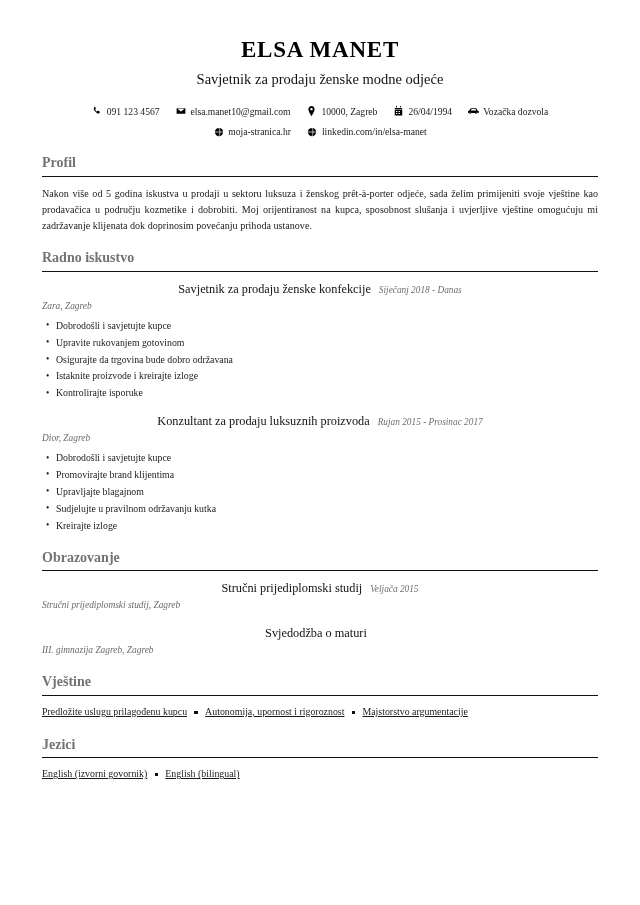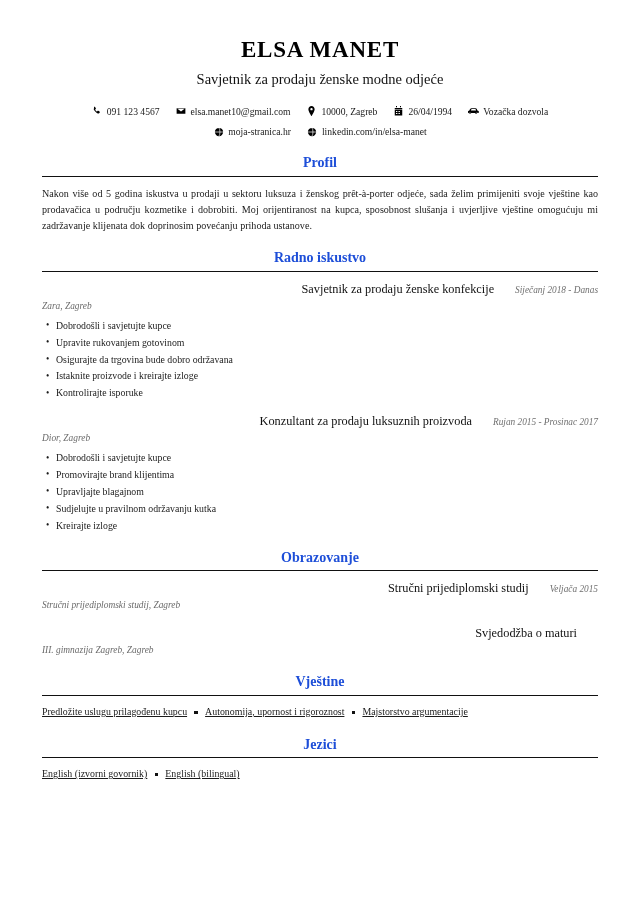--- a/index.html
+++ b/index.html
@@ -71,24 +71,23 @@
     flex: none;
     color: #000000;
   }
   .contact-item .ico svg { display: block; }
 
   
   .section { margin-top: 17px; }
   .section-title {
     font-size: 14px;
     font-weight: bold;
-    color: #1d4ed8;
+    color: #737373;
     margin: 0 0 4px 0;
     line-height: 1.2;
-    text-align: center;
   }
   .section-rule {
     height: 0;
     border-top: 1.6px solid #111111;
     margin: 0 0 9px 0;
   }
 
   .profile-text {
     font-size: 10.1px;
     line-height: 1.55;
@@ -96,22 +95,22 @@
     color: #1a1a1a;
     margin: 0;
   }
 
   
   .entry { margin-top: 2px; }
   .entry + .entry { margin-top: 13px; }
   .entry-head {
     display: flex;
     align-items: baseline;
-    justify-content: flex-end;
-    gap: 21px;
+    justify-content: center;
+    gap: 8px;
   }
   .entry-title {
     font-size: 12.3px;
     font-weight: normal;
     color: #111111;
     line-height: 1.35;
   }
   .entry-date {
     font-size: 9.3px;
     font-style: italic;

